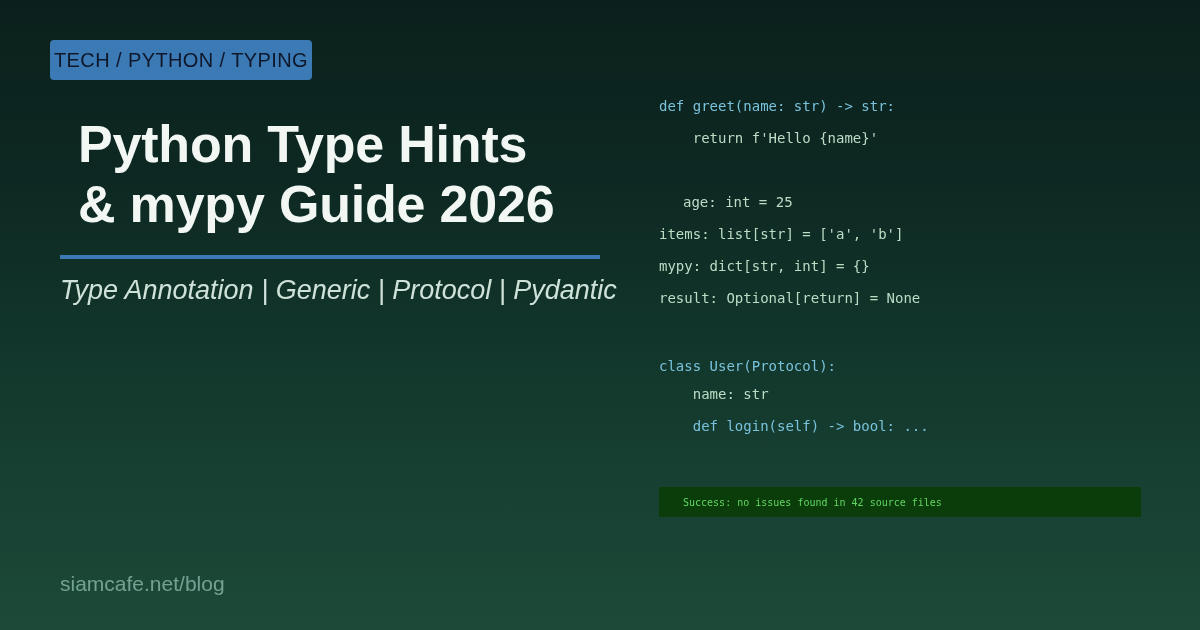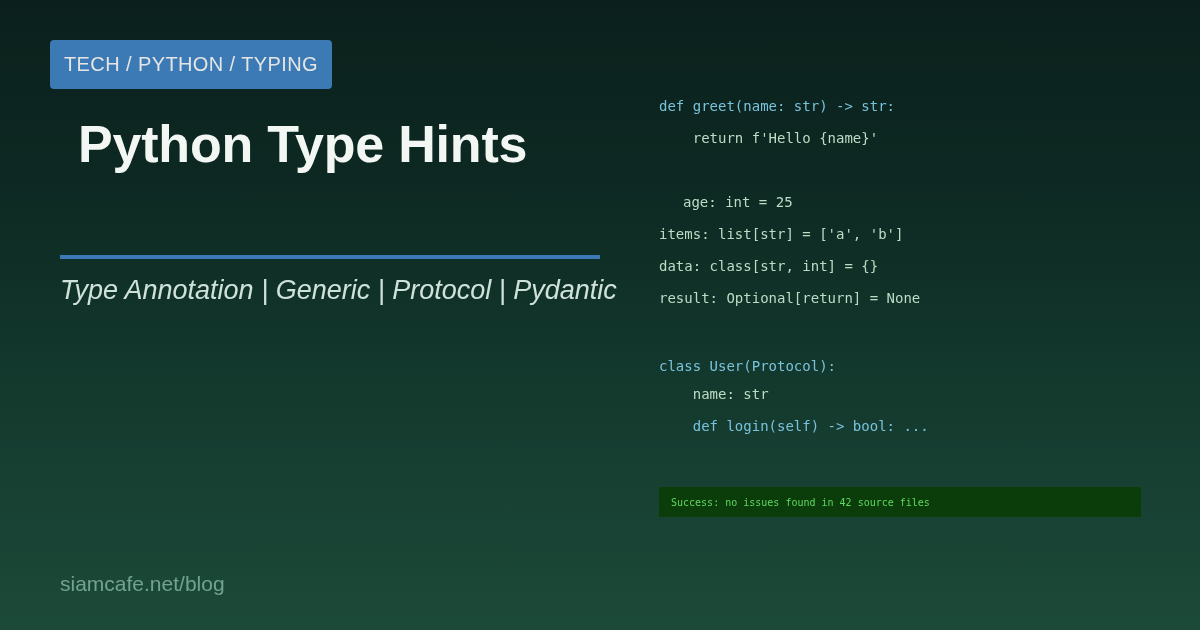--- a/index.html
+++ b/index.html
@@ -33,28 +33,28 @@
     left: 50px;
     top: 0;
     width: 600px;
     height: 630px;
   }
 
   .badge {
     position: absolute;
     left: 0;
     top: 40px;
-    height: 49px;
+    height: 40px;
     box-sizing: border-box;
-    padding: 0 14px;
+    padding: 0 4px;
     display: flex;
     align-items: center;
     background: #3b7ab5;
     border-radius: 4px;
-    color: #e5e5e5;
+    color: #0f172a;
     font-size: 20px;
     letter-spacing: 0.4px;
     white-space: nowrap;
   }
 
   .headline {
     position: absolute;
     left: 28px;
     top: 114px;
     width: 600px;
@@ -125,52 +125,53 @@
     top: 487px;
     width: 482px;
     height: 30px;
     background: #0a3d0a;
     display: flex;
     align-items: center;
   }
   .status-text {
     color: #63d763;
     font-size: 10px;
-    padding-left: 12px;
+    padding-left: 24px;
     white-space: nowrap;
     font-family: "DejaVu Sans Mono", "Liberation Mono", monospace;
   }
 </style>
 </head>
 <body>
 
 <div class="canvas">
 
   <div class="left-col">
 
     <div class="badge">TECH / PYTHON / TYPING</div>
 
     <div class="headline">
       <span class="line">Python Type Hints</span>
+      <span class="line">&amp; mypy Guide 2026</span>
     </div>
 
     <div class="divider"></div>
 
     <div class="subtitle">Type Annotation | Generic | Protocol | Pydantic</div>
 
     <div class="footer-url">siamcafe.net/blog</div>
   </div>
 
   <div class="code-col">
 
     <div class="code-line kw" style="top: 100px;">def greet(name: str) -&gt; str:</div>
       <div class="code-line val" style="top: 132px;">    return f'Hello {name}'</div>
       <div class="code-line val" style="top: 196px; margin-left: 24px;">age: int = 25</div>
       <div class="code-line val" style="top: 228px;">items: list[str] = ['a', 'b']</div>
-      <div class="code-line val" style="top: 260px;">data: class[str, int] = {}</div>
+      <div class="code-line val" style="top: 260px;">mypy: dict[str, int] = {}</div>
       <div class="code-line val" style="top: 292px;">result: Optional[return] = None</div>
       <div class="code-line kw" style="top: 360px;">class User(Protocol):</div>
       <div class="code-line val" style="top: 388px;">    name: str</div>
       <div class="code-line kw" style="top: 420px;">    def login(self) -&gt; bool: ...</div>
       <div class="status-bar">
       <span class="status-text">Success: no issues found in 42 source files</span>
     </div>
   </div>
 
 </div>

